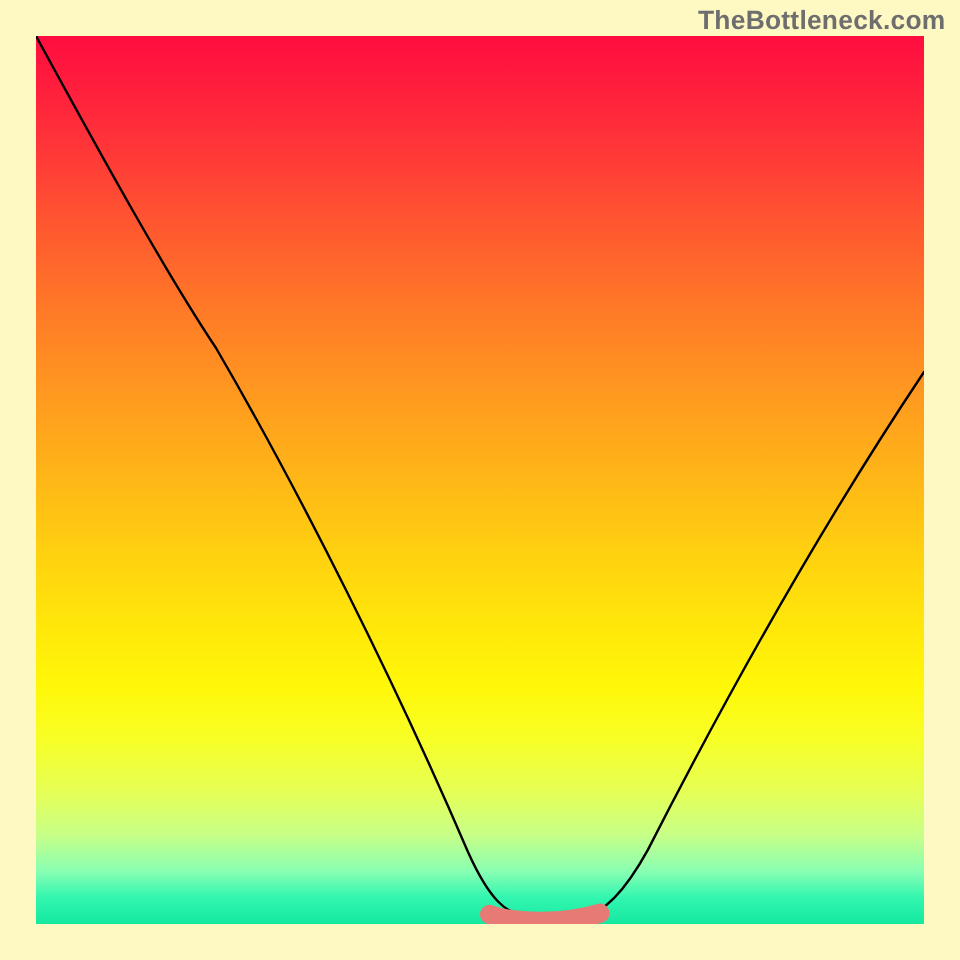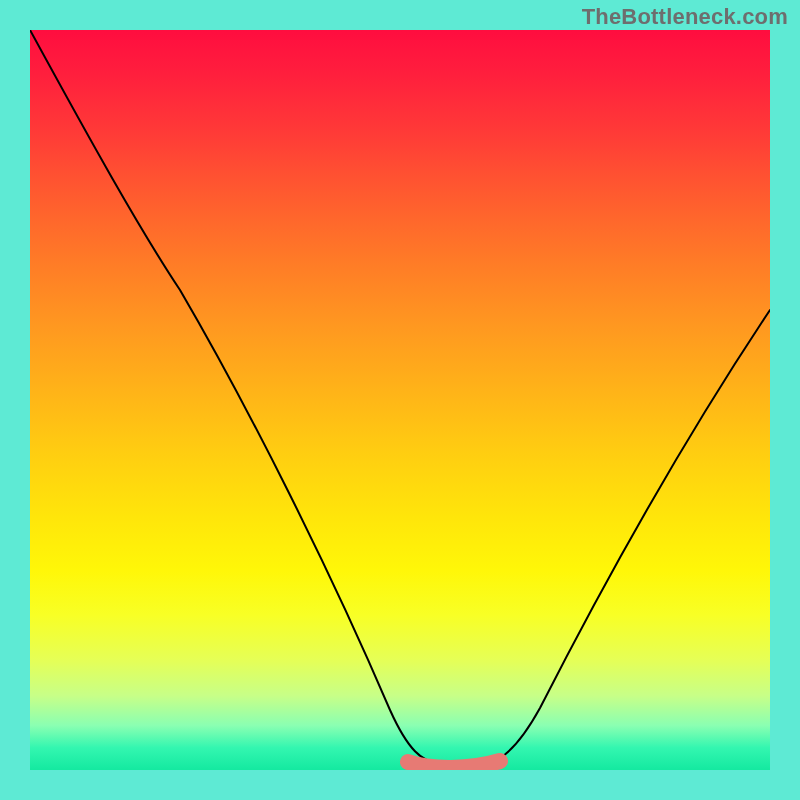--- a/index.html
+++ b/index.html
@@ -8,21 +8,21 @@
     width: 800px;
     height: 800px;
     background: #000;
     overflow: hidden;
     font-family: Arial, Helvetica, sans-serif;
   }
   .frame {
     position: relative;
     width: 800px;
     height: 800px;
-    background: #5eead4;
+    background: #fef9c3;
   }
   .watermark {
     position: absolute;
     top: 4px;
     right: 12px;
     color: #6e6e6e;
     font-size: 22px;
     font-weight: 600;
     letter-spacing: 0.2px;
     z-index: 20;

